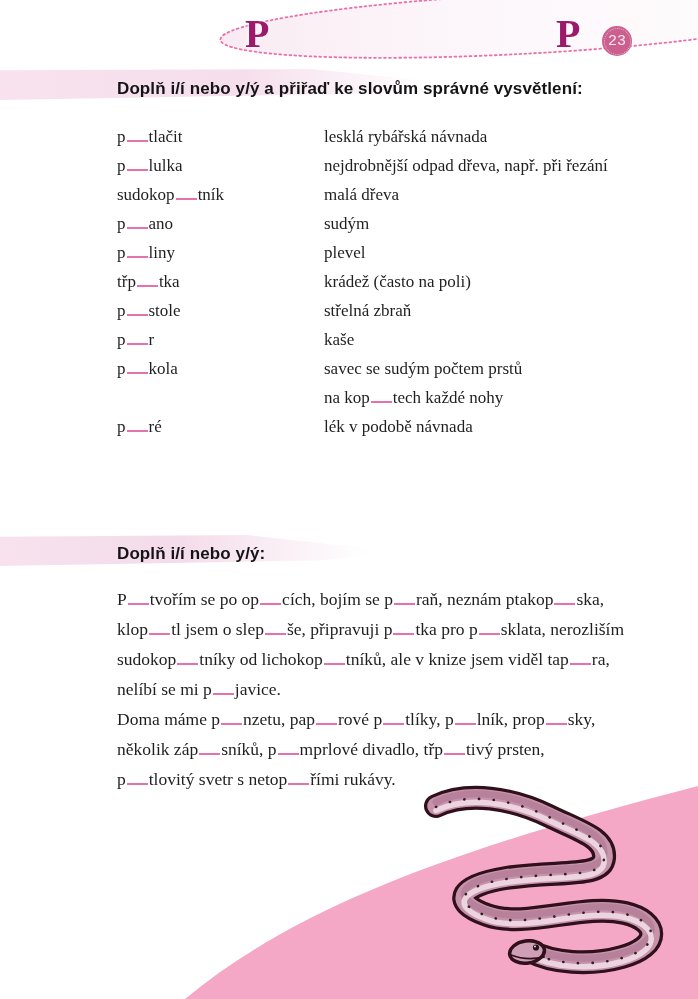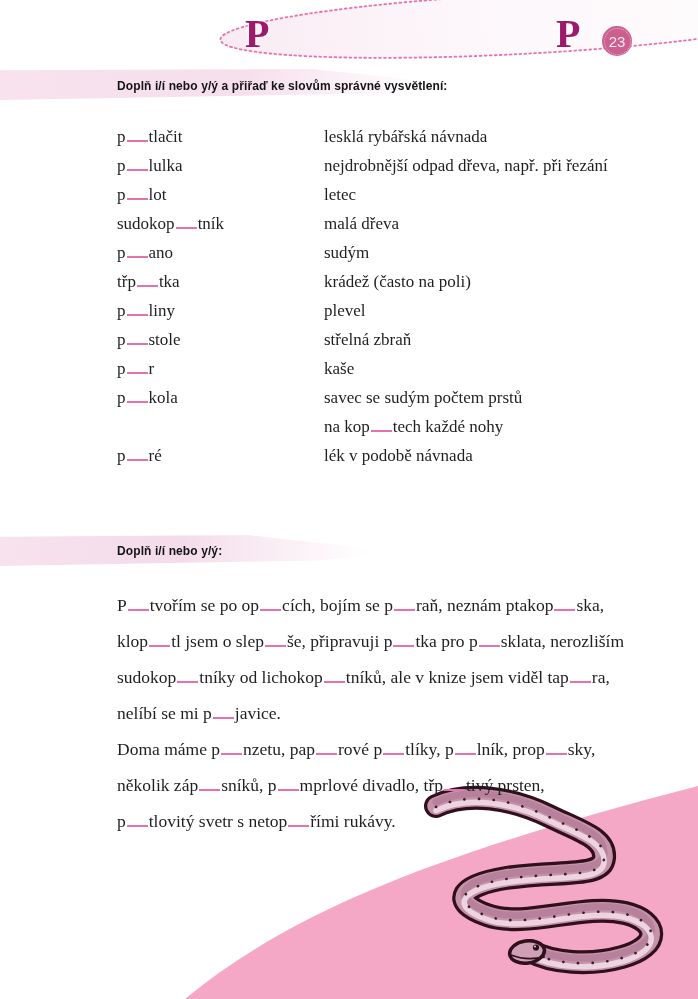--- a/index.html
+++ b/index.html
@@ -22,52 +22,52 @@
   #p-left{left:245px;}
   #p-right{left:556px;}
   #page-badge{
     position:absolute;left:602px;top:26px;width:30px;height:30px;border-radius:50%;
     background:#cb5f8e;z-index:4;display:flex;align-items:center;justify-content:center;
   }
   #page-badge::before{
     content:"";position:absolute;inset:1.5px;border:1.5px dotted #eab3cc;border-radius:50%;
   }
   #page-badge span{
-    font-family:Liberation Sans, sans-serif;font-size:15px;color:#fbe9f2;position:relative;text-align:right;
+    font-family:Liberation Mono, monospace;font-size:15px;color:#fbe9f2;position:relative;text-align:right;
   }
 
   
   .band{position:absolute;left:0;z-index:1;}
   #band1{
     top:69px;width:445px;height:31px;
     background:linear-gradient(90deg,#f7e2ee 0%,#f6dfec 55%,rgba(246,223,236,0) 96%);
     clip-path:polygon(0 4%,70% 0%,96% 38%,100% 52%,88% 78%,0 100%);
   }
   #band2{
     top:535px;width:400px;height:31px;
     background:linear-gradient(90deg,#f7e2ee 0%,#f4dcea 45%,rgba(246,223,236,0) 92%);
     clip-path:polygon(0 6%,62% 0%,90% 40%,96% 60%,80% 82%,0 100%);
   }
   .heading{
     position:absolute;left:117px;margin:0;z-index:2;
-    font-family:"Liberation Sans",sans-serif;font-weight:700;font-size:12px;color:#141416;
+    font-family:"Liberation Sans",sans-serif;font-weight:700;font-size:17px;color:#141416;
     white-space:nowrap;letter-spacing:.1px;
   }
   #heading1{top:79px;}
   #heading2{top:544px;}
 
   
   #match{position:absolute;left:117px;top:122px;font-size:17px;z-index:2;}
   .mrow{height:29px;line-height:29px;white-space:nowrap;}
   .word{display:inline-block;width:207px;vertical-align:top;}
   .def{display:inline-block;vertical-align:top;}
 
   
   #para{position:absolute;left:117px;top:584px;font-size:17.5px;z-index:2;}
-  .pline{height:30px;line-height:30px;white-space:nowrap;margin-top:6px;}
+  .pline{height:30px;line-height:30px;white-space:nowrap;}
 
   
   .blank{
     display:inline-block;width:21px;height:2px;background:#e473ad;
     margin:0 1px;vertical-align:baseline;
   }
 
   
   #wedge{left:0;top:770px;z-index:0;}
   #snake{left:380px;top:780px;z-index:1;}
@@ -99,39 +99,36 @@
 <div id="match">
 
     <div class="mrow">
       <span class="word blanks">p<span class="blank"></span>tlačit</span><span class="def blanks">lesklá rybářská návnada</span>
     </div>
 
     <div class="mrow">
       <span class="word blanks">p<span class="blank"></span>lulka</span><span class="def blanks">nejdrobnější odpad dřeva, např. při řezání</span>
     </div>
 
-    <div class="mrow">
-      <span class="word blanks">p<span class="blank"></span>lot</span><span class="def blanks">letec</span>
-    </div>
 
     <div class="mrow">
       <span class="word blanks">sudokop<span class="blank"></span>tník</span><span class="def blanks">malá dřeva</span>
     </div>
 
 
     <div class="mrow">
       <span class="word blanks">p<span class="blank"></span>ano</span><span class="def blanks">sudým</span>
     </div>
 
     <div class="mrow">
+      <span class="word blanks">p<span class="blank"></span>liny</span><span class="def blanks">plevel</span>
+    </div>
+
+    <div class="mrow">
       <span class="word blanks">třp<span class="blank"></span>tka</span><span class="def blanks">krádež (často na poli)</span>
-    </div>
-
-    <div class="mrow">
-      <span class="word blanks">p<span class="blank"></span>liny</span><span class="def blanks">plevel</span>
     </div>
 
     <div class="mrow">
       <span class="word blanks">p<span class="blank"></span>stole</span><span class="def blanks">střelná zbraň</span>
     </div>
 
     <div class="mrow">
       <span class="word blanks">p<span class="blank"></span>r</span><span class="def blanks">kaše</span>
     </div>
 

